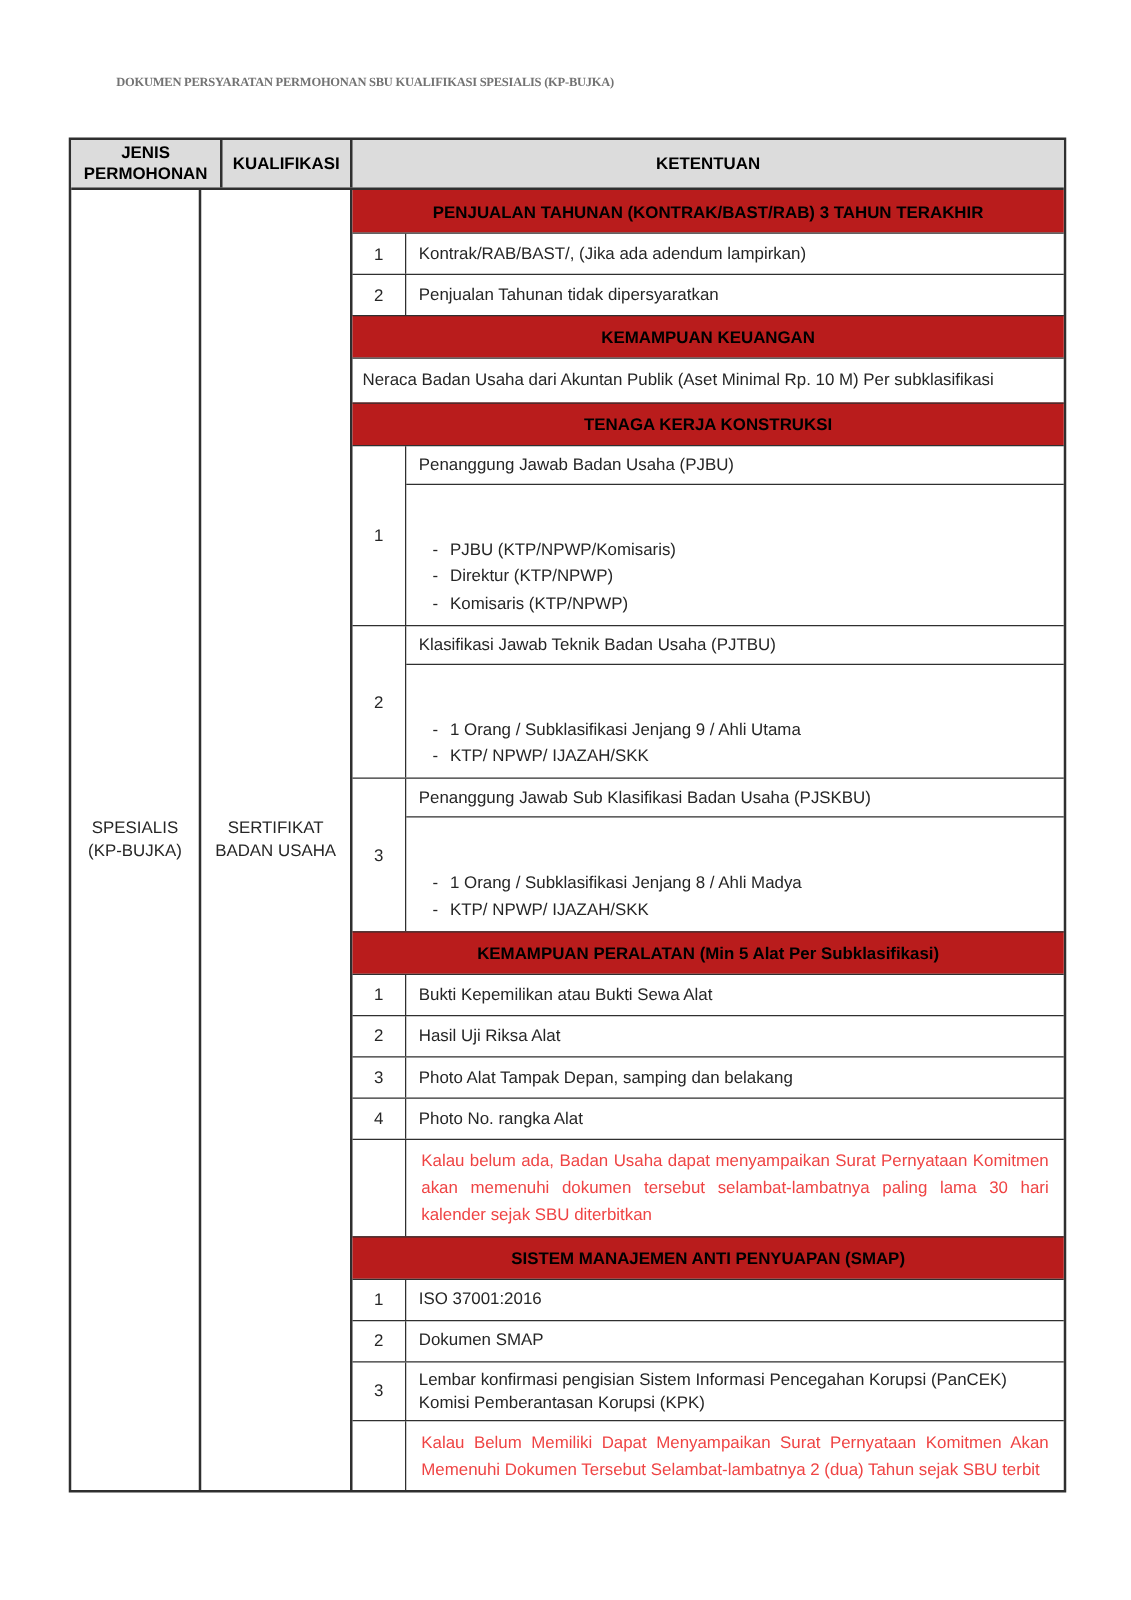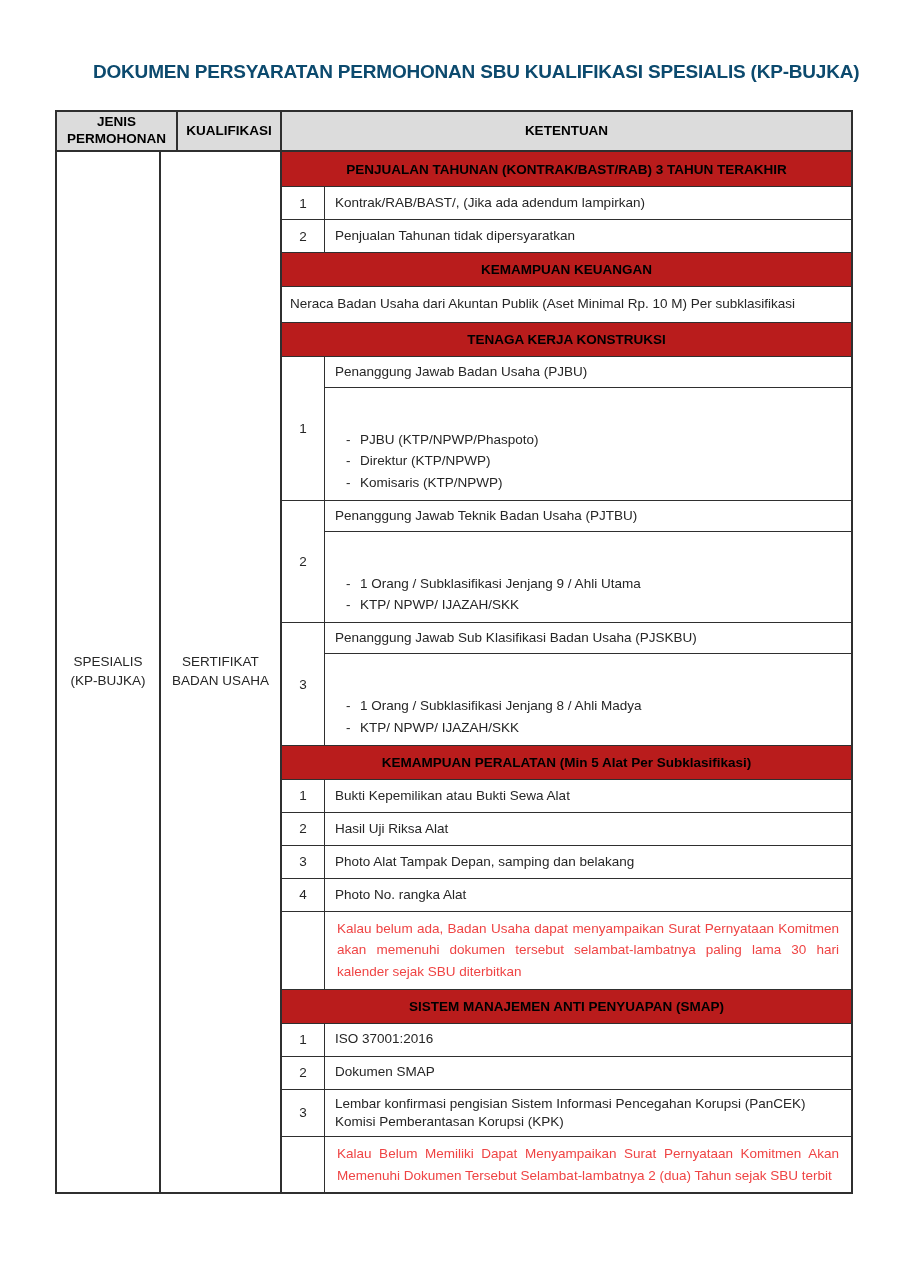--- a/index.html
+++ b/index.html
@@ -6,22 +6,23 @@
   html, body { background: #ffffff; }
   body {
     width: 905px; height: 1280px;
     position: relative;
     font-family: "Liberation Sans", sans-serif;
     color: #262626;
     overflow: hidden;
   }
   .doc-title {
     position: absolute; left: 93px; top: 61px;
-    font-size: 19px; font-weight: bold; color: #0c4a6e;
+    font-size: 10px; font-weight: bold; color: #737373;
     letter-spacing: -0.2px;
+    font-family: Liberation Serif, serif;
   }
   .doc-table {
     position: absolute; left: 55px; top: 110px; width: 798px;
     border: 2px solid #2f2f2f;
     font-size: 13.5px;
   }
   .thead { display: flex; background: #dcdcdc; border-bottom: 2px solid #2f2f2f; }
   .th {
     display: flex; align-items: center; justify-content: center;
     text-align: center; font-weight: bold; min-height: 38px;
@@ -108,38 +109,38 @@
 
       <div class="sec-header">TENAGA KERJA KONSTRUKSI</div>
 
       <div class="row">
         <div class="num-cell">1</div>
         <div class="group-body">
           <div class="group-title">Penanggung Jawab Badan Usaha (PJBU)</div>
           <div class="bullets">
             <div class="bullet">
                 <span class="dash">-</span>
-                <span>PJBU (KTP/NPWP/Phaspoto)</span>
+                <span>PJBU (KTP/NPWP/Komisaris)</span>
               </div>
             <div class="bullet">
                 <span class="dash">-</span>
                 <span>Direktur (KTP/NPWP)</span>
               </div>
             <div class="bullet">
                 <span class="dash">-</span>
                 <span>Komisaris (KTP/NPWP)</span>
               </div>
           </div>
         </div>
       </div>
 
       <div class="row">
         <div class="num-cell">2</div>
         <div class="group-body">
-          <div class="group-title">Penanggung Jawab Teknik Badan Usaha (PJTBU)</div>
+          <div class="group-title">Klasifikasi Jawab Teknik Badan Usaha (PJTBU)</div>
           <div class="bullets">
             <div class="bullet">
                 <span class="dash">-</span>
                 <span>1 Orang / Subklasifikasi Jenjang 9 / Ahli Utama</span>
               </div>
             <div class="bullet">
                 <span class="dash">-</span>
                 <span>KTP/ NPWP/ IJAZAH/SKK</span>
               </div>
           </div>

